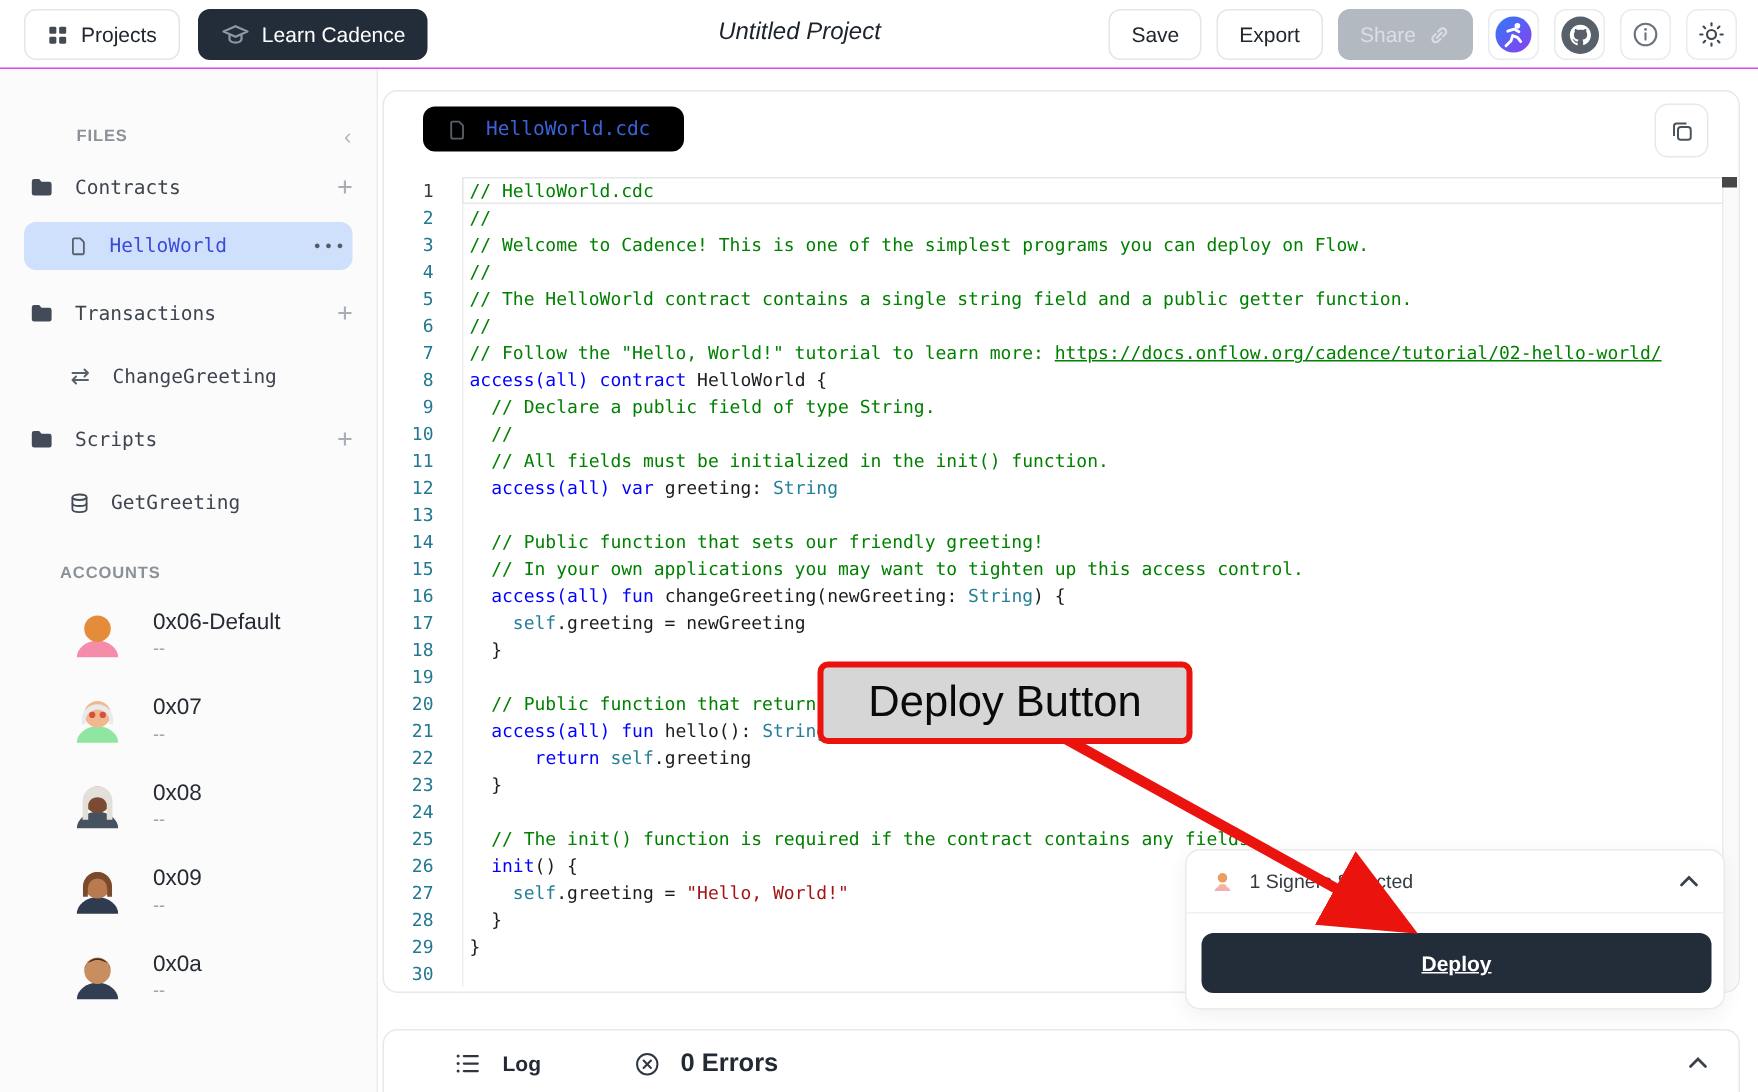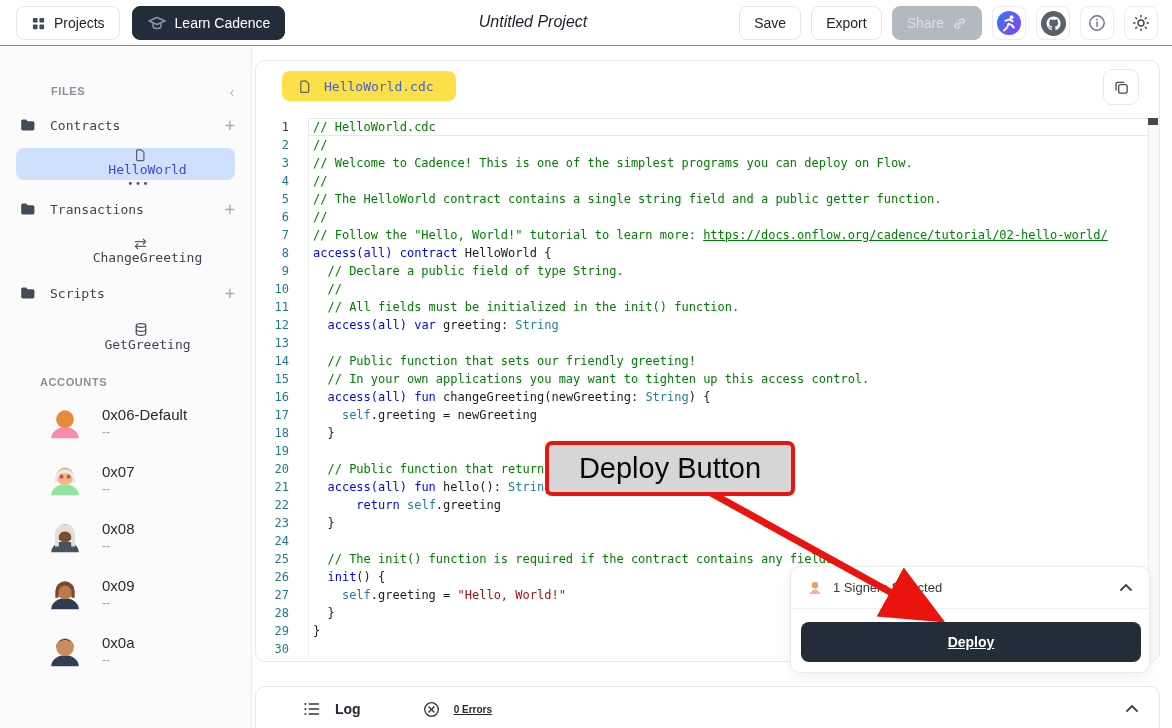--- a/index.html
+++ b/index.html
@@ -26,36 +26,36 @@
     background:#fbfbfc; border-right:1px solid #ececee; z-index:10; }
   .side-label { margin:36px 16px 0 18px; height:18px; display:flex; justify-content:space-between; align-items:center;
     font-size:11px; font-weight:bold; letter-spacing:.6px; color:#8b9198;padding-left:33px; }
   .side-label .chev { color:#b3b7bd; font-size:15px; cursor:pointer; font-weight:normal; }
   .folder-row { margin-top:16px; height:26px; display:flex; align-items:center; padding:0 16px 0 20px;
     font-family:"DejaVu Sans Mono", monospace; font-size:13px; color:#3e454f; cursor:pointer; }
   .folder-row:first-of-type { margin-top:12px; }
   .folder-row .lbl { margin-left:14px; flex:1; }
   .folder-row .plus { color:#a9aeb6; font-size:17px; line-height:1; cursor:pointer; }
   .file-row { margin:16px 16px 0; height:26px; display:flex; align-items:center; padding-left:30px;
-    font-family:"DejaVu Sans Mono", monospace; font-size:13px; color:#3e454f; cursor:pointer;flex-direction:column; }
+    font-family:"DejaVu Sans Mono", monospace; font-size:13px; color:#3e454f; cursor:pointer; }
   .file-row .lbl { margin-left:14px; }
   .file-row.selected { margin-top:10px; height:32px; background:#cfe0fd; border-radius:8px; color:#3b4bd8; }
   .file-row.selected .lbl { flex:1; }
   .file-row .dots { color:#565c66; font-size:11px; letter-spacing:1px; padding-right:4px; cursor:pointer; }
   .accounts-label { margin:28px 16px 0 40px; height:16px; font-size:11px; font-weight:bold;
     letter-spacing:.6px; color:#8b9198; }
   .account-row { margin:13px 16px 0 46px; height:44px; display:flex; align-items:center; gap:18px; cursor:pointer; }
   .account-row:first-of-type { margin-top:8px; }
   .account-texts .addr { font-size:15px; color:#262b33; }
   .account-texts .bal { font-size:12px; color:#9aa0a8; margin-top:2px; }
   
   .editor-card { position:absolute; left:255px; top:60px; width:905px; height:602px;
     background:#fff; border:1px solid #e7e8ea; border-radius:10px; z-index:10; overflow:hidden; }
   .tab-pill { position:absolute; left:26px; top:10px; height:30px; display:inline-flex; align-items:center; gap:12px;
-    padding:0 22px 0 16px; background:#fde047; border-radius:8px; cursor:pointer;
+    padding:0 22px 0 16px; background:#000000; border-radius:8px; cursor:pointer;
     font-family:"DejaVu Sans Mono", monospace; font-size:13px; color:#3b62d9; }
   .copy-btn { position:absolute; right:20px; top:8px; width:36px; height:36px; display:flex; align-items:center;
     justify-content:center; background:#fff; border:1px solid #e7e8ea; border-radius:9px; cursor:pointer; }
   .code-area { position:absolute; left:0; top:57px; right:0; bottom:0;
     font-family:"DejaVu Sans Mono", monospace; font-size:12px; line-height:18px; }
   .code-row { display:flex; height:18px; white-space:pre; }
   .gutter { width:52px; text-align:right; padding-right:19px; color:#237893; flex:none; }
   .code-row.active .gutter { color:#333a42; }
   .code-text { flex:1; border-left:1px solid #f0f0f1; padding-left:4px; }
   .code-row.active .code-text { outline:1px solid #e7e7e8; outline-offset:-1px; }
@@ -70,21 +70,21 @@
   .signers-head { height:42px; display:flex; align-items:center; gap:10px; padding:0 16px;
     border-bottom:1px solid #f0f0f2; font-size:13px; color:#343a42; }
   .signers-head .grow { flex:1; }
   .deploy-btn { margin:13px 10px 10px; height:40px; background:#232c39; border-radius:8px; border:none;
     width:340px; color:#fff; font-size:14px; font-weight:bold; font-family:"Liberation Sans", sans-serif; cursor:pointer;text-decoration:underline; }
   
   .log-bar { position:absolute; left:255px; top:686px; width:905px; height:56px; background:#fff;
     border:1px solid #e7e8ea; border-radius:10px; z-index:10; }
   .log-inner { height:44px; display:flex; align-items:center; padding:0 20px 0 47px; gap:14px; }
   .log-title { font-size:14px; font-weight:bold; color:#232a33; margin-right:48px; }
-  .errors-text { font-size:10px; font-weight:bold; color:#232a33;text-decoration:underline; }
+  .errors-text { font-size:17px; font-weight:bold; color:#232a33; }
   .log-chevron { margin-left:auto; cursor:pointer; }
   
   .anno-box { position:absolute; left:545px; top:441px; width:250px; height:55px; background:#d6d6d6;
     border:4px solid #ea130e; border-radius:7px; display:flex; align-items:center; justify-content:center;
     z-index:40; font-size:29px; color:#0a0a0a; }
   .anno-arrow { position:absolute; left:0; top:0; width:1172px; height:728px; z-index:39; pointer-events:none; }
   svg { display:block; }
 </style>
 </head>
 <body>

